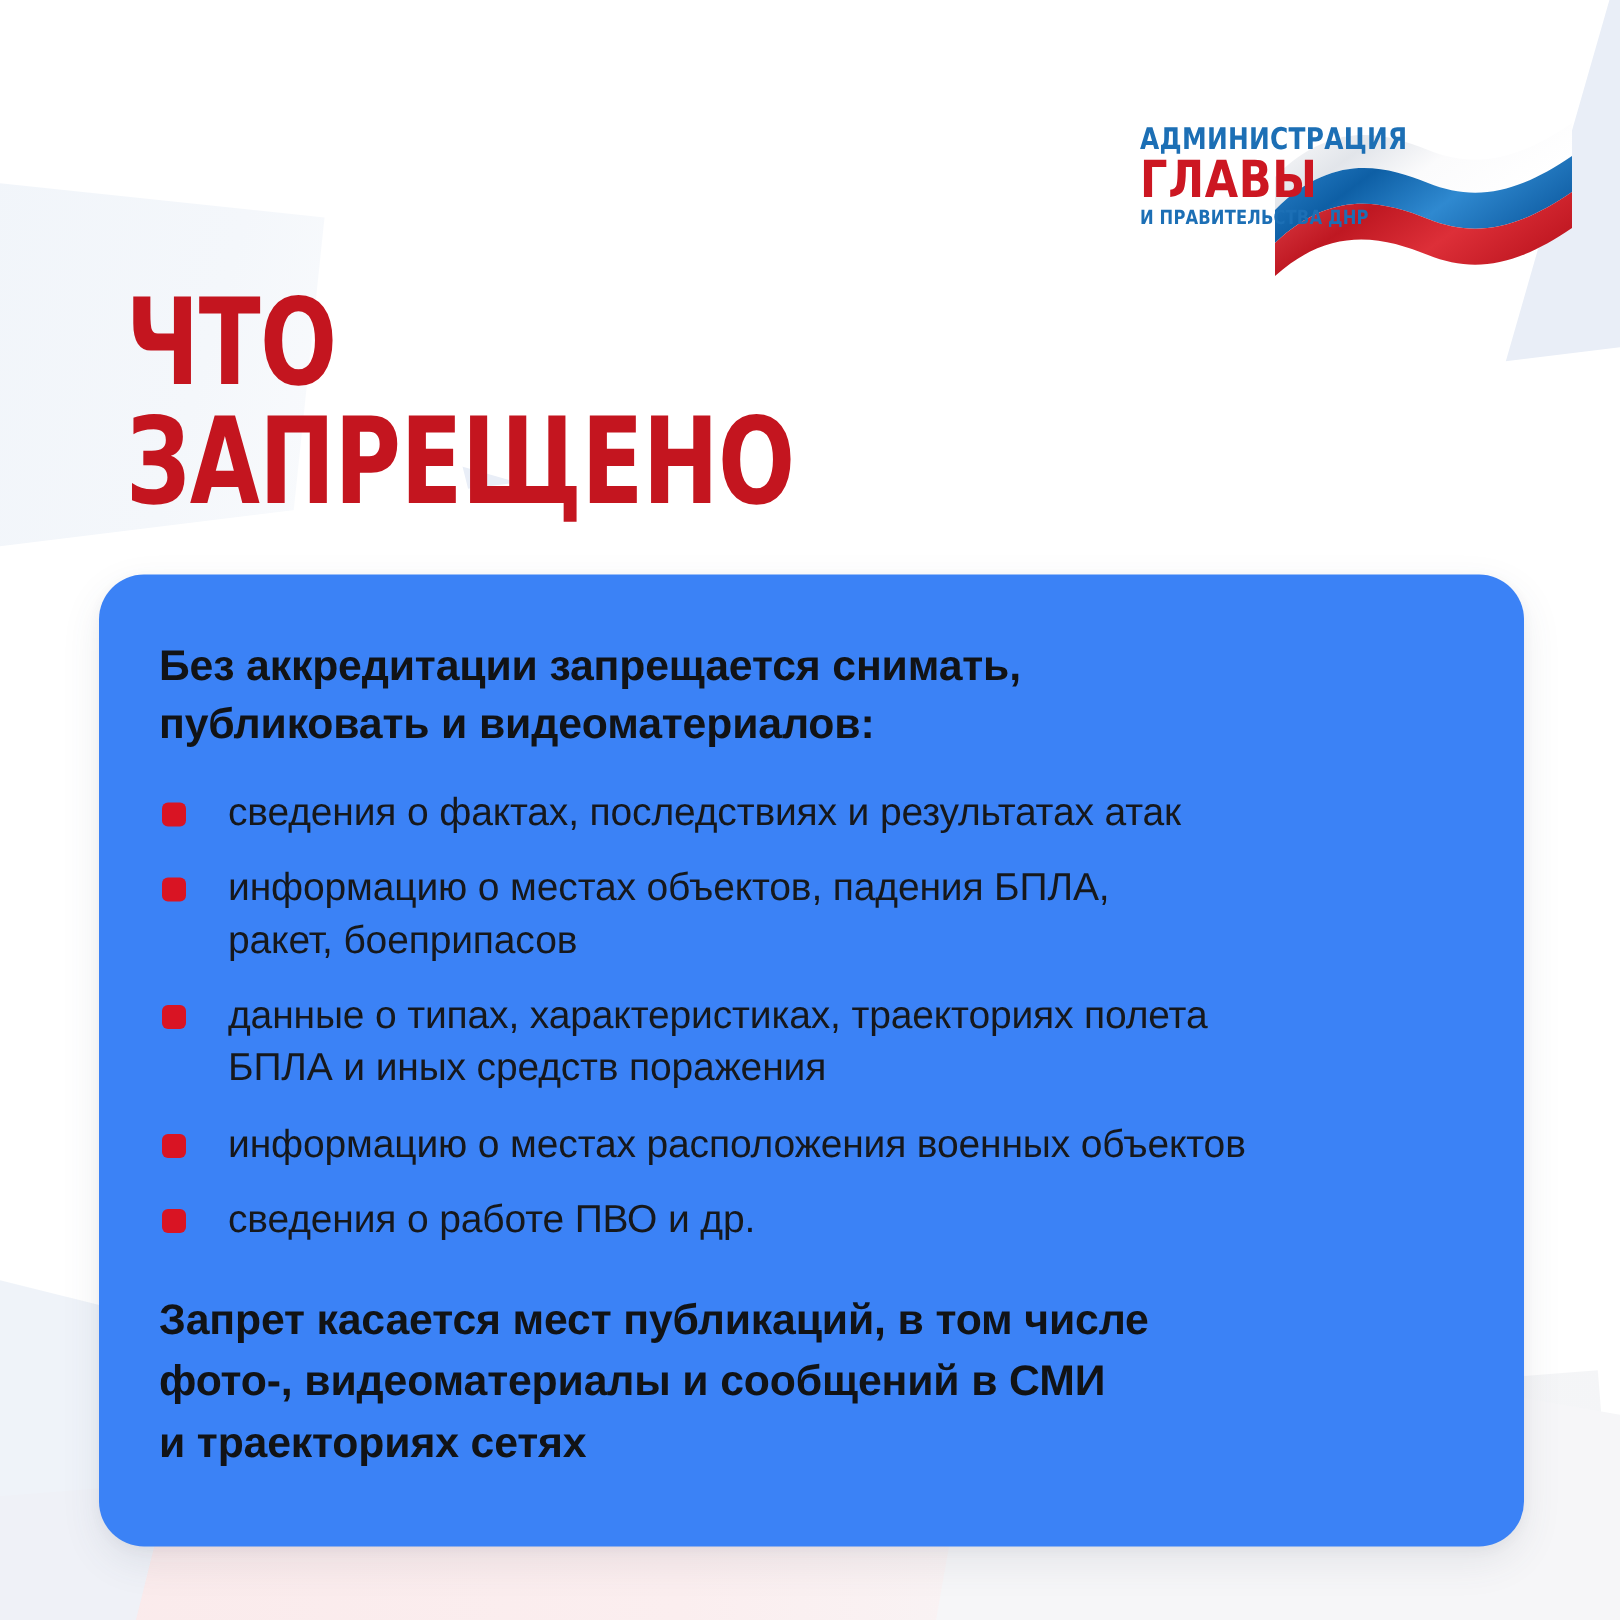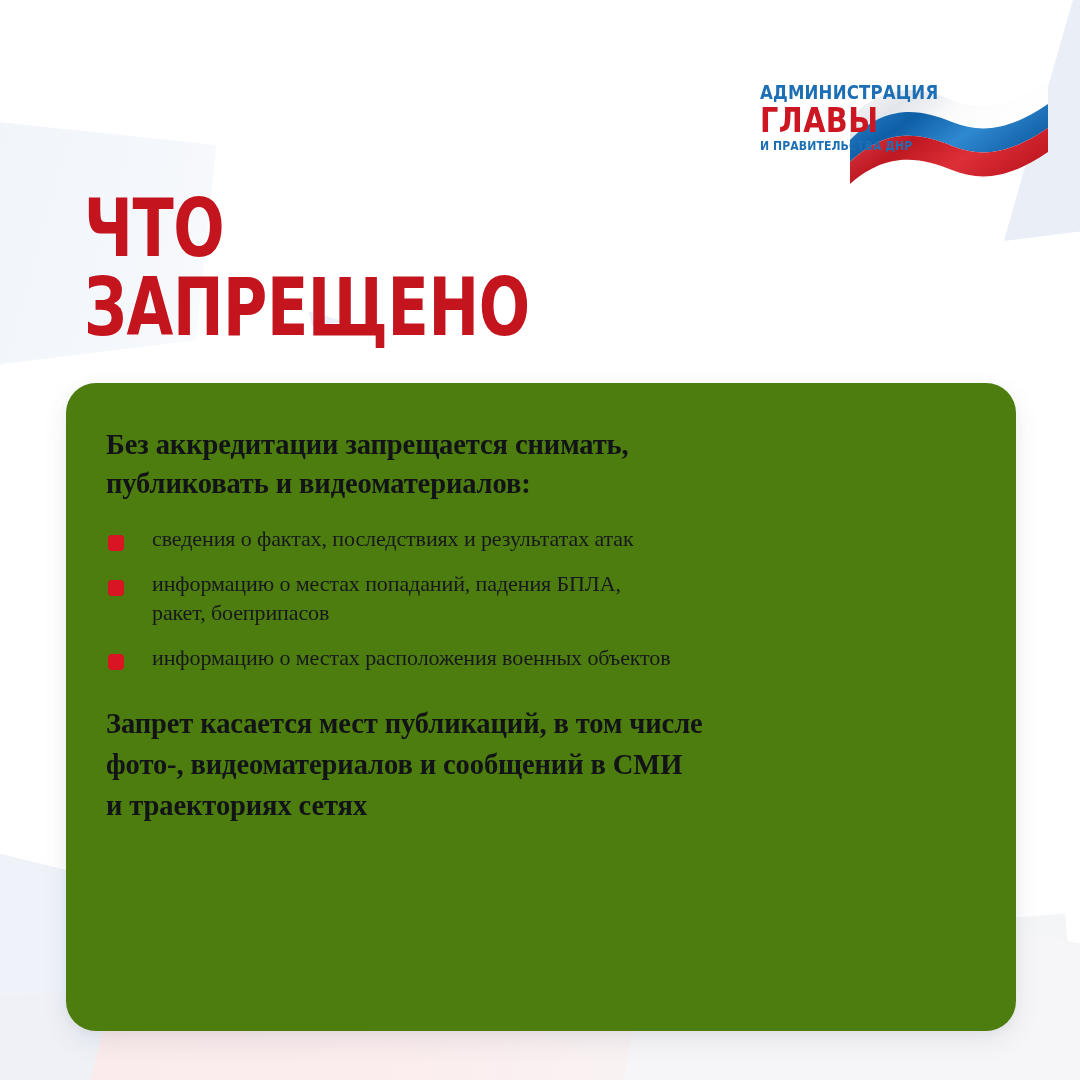--- a/index.html
+++ b/index.html
@@ -203,27 +203,26 @@
     z-index: 1;
   }
 
   
   .card {
     position: absolute;
     left: 66px;
     top: 383px;
     width: 950px;
     height: 648px;
-    background: #4d7c0f;
+    background: #3b82f6;
     border-radius: 30px;
     box-shadow: 0 10px 26px rgba(70, 80, 100, 0.10),
                 0 2px 8px rgba(70, 80, 100, 0.05);
     box-sizing: border-box;
     padding: 42px 44px 0 40px;
-    font-family: Liberation Serif, serif;
   }
 
   .lead {
     margin: 0 0 20px 0;
     color: #111316;
     font-weight: 700;
     font-size: 28.5px;
     line-height: 1.38;
     letter-spacing: -0.1px;
   }
@@ -232,21 +231,21 @@
   .bullet-list {
     list-style: none;
     margin: 0;
     padding: 0;
   }
   .bullet-item {
     position: relative;
     padding-left: 46px;
     margin-bottom: 16px;
     color: #16181c;
-    font-size: 22px;
+    font-size: 26px;
     line-height: 1.33;
     letter-spacing: -0.1px;
   }
   .bullet-item:last-child { margin-bottom: 0; }
   .bullet-dot {
     position: absolute;
     left: 2px;
     top: 11px;
     width: 16px;
     height: 16px;
@@ -331,29 +330,38 @@
       <span class="lead-line">публиковать и видеоматериалов:</span>
     </p>
 
     <ul class="bullet-list">
       <li class="bullet-item">
         <span class="bullet-dot"></span>
         <span class="bullet-text">сведения о фактах, последствиях и результатах атак</span>
       </li>
       <li class="bullet-item">
         <span class="bullet-dot"></span>
-        <span class="bullet-text">информацию о местах попаданий, падения БПЛА,
+        <span class="bullet-text">информацию о местах объектов, падения БПЛА,
 ракет, боеприпасов</span>
       </li>
       <li class="bullet-item">
         <span class="bullet-dot"></span>
+        <span class="bullet-text">данные о типах, характеристиках, траекториях полета
+БПЛА и иных средств поражения</span>
+      </li>
+      <li class="bullet-item">
+        <span class="bullet-dot"></span>
         <span class="bullet-text">информацию о местах расположения военных объектов</span>
+      </li>
+      <li class="bullet-item">
+        <span class="bullet-dot"></span>
+        <span class="bullet-text">сведения о работе ПВО и др.</span>
       </li>
     </ul>
 
     <p class="closing">
       <span class="closing-line">Запрет касается мест публикаций, в том числе</span>
-      <span class="closing-line">фото-, видеоматериалов и сообщений в СМИ</span>
+      <span class="closing-line">фото-, видеоматериалы и сообщений в СМИ</span>
       <span class="closing-line">и траекториях сетях</span>
     </p>
 
   </div>
 </div>
 
 </body></html>

